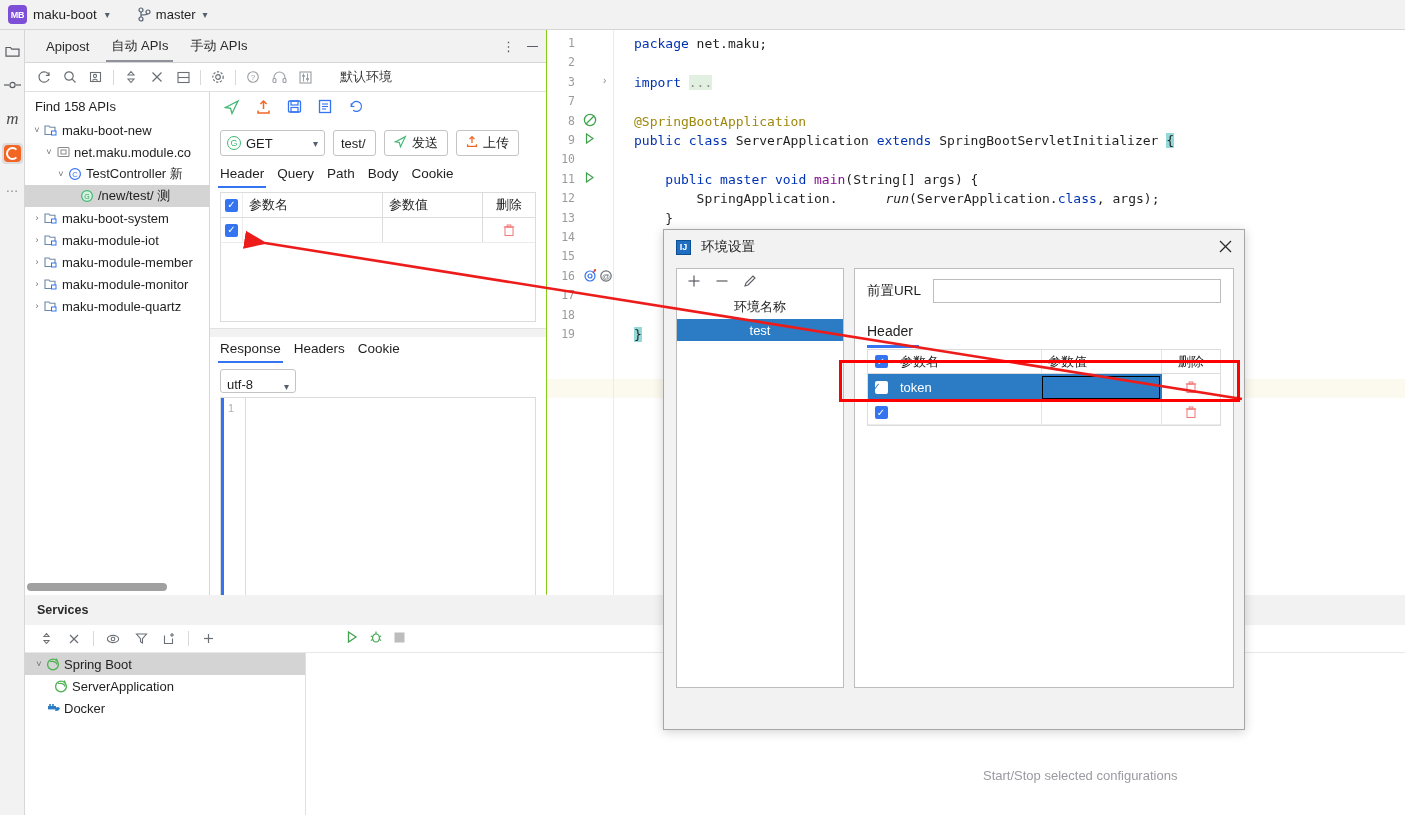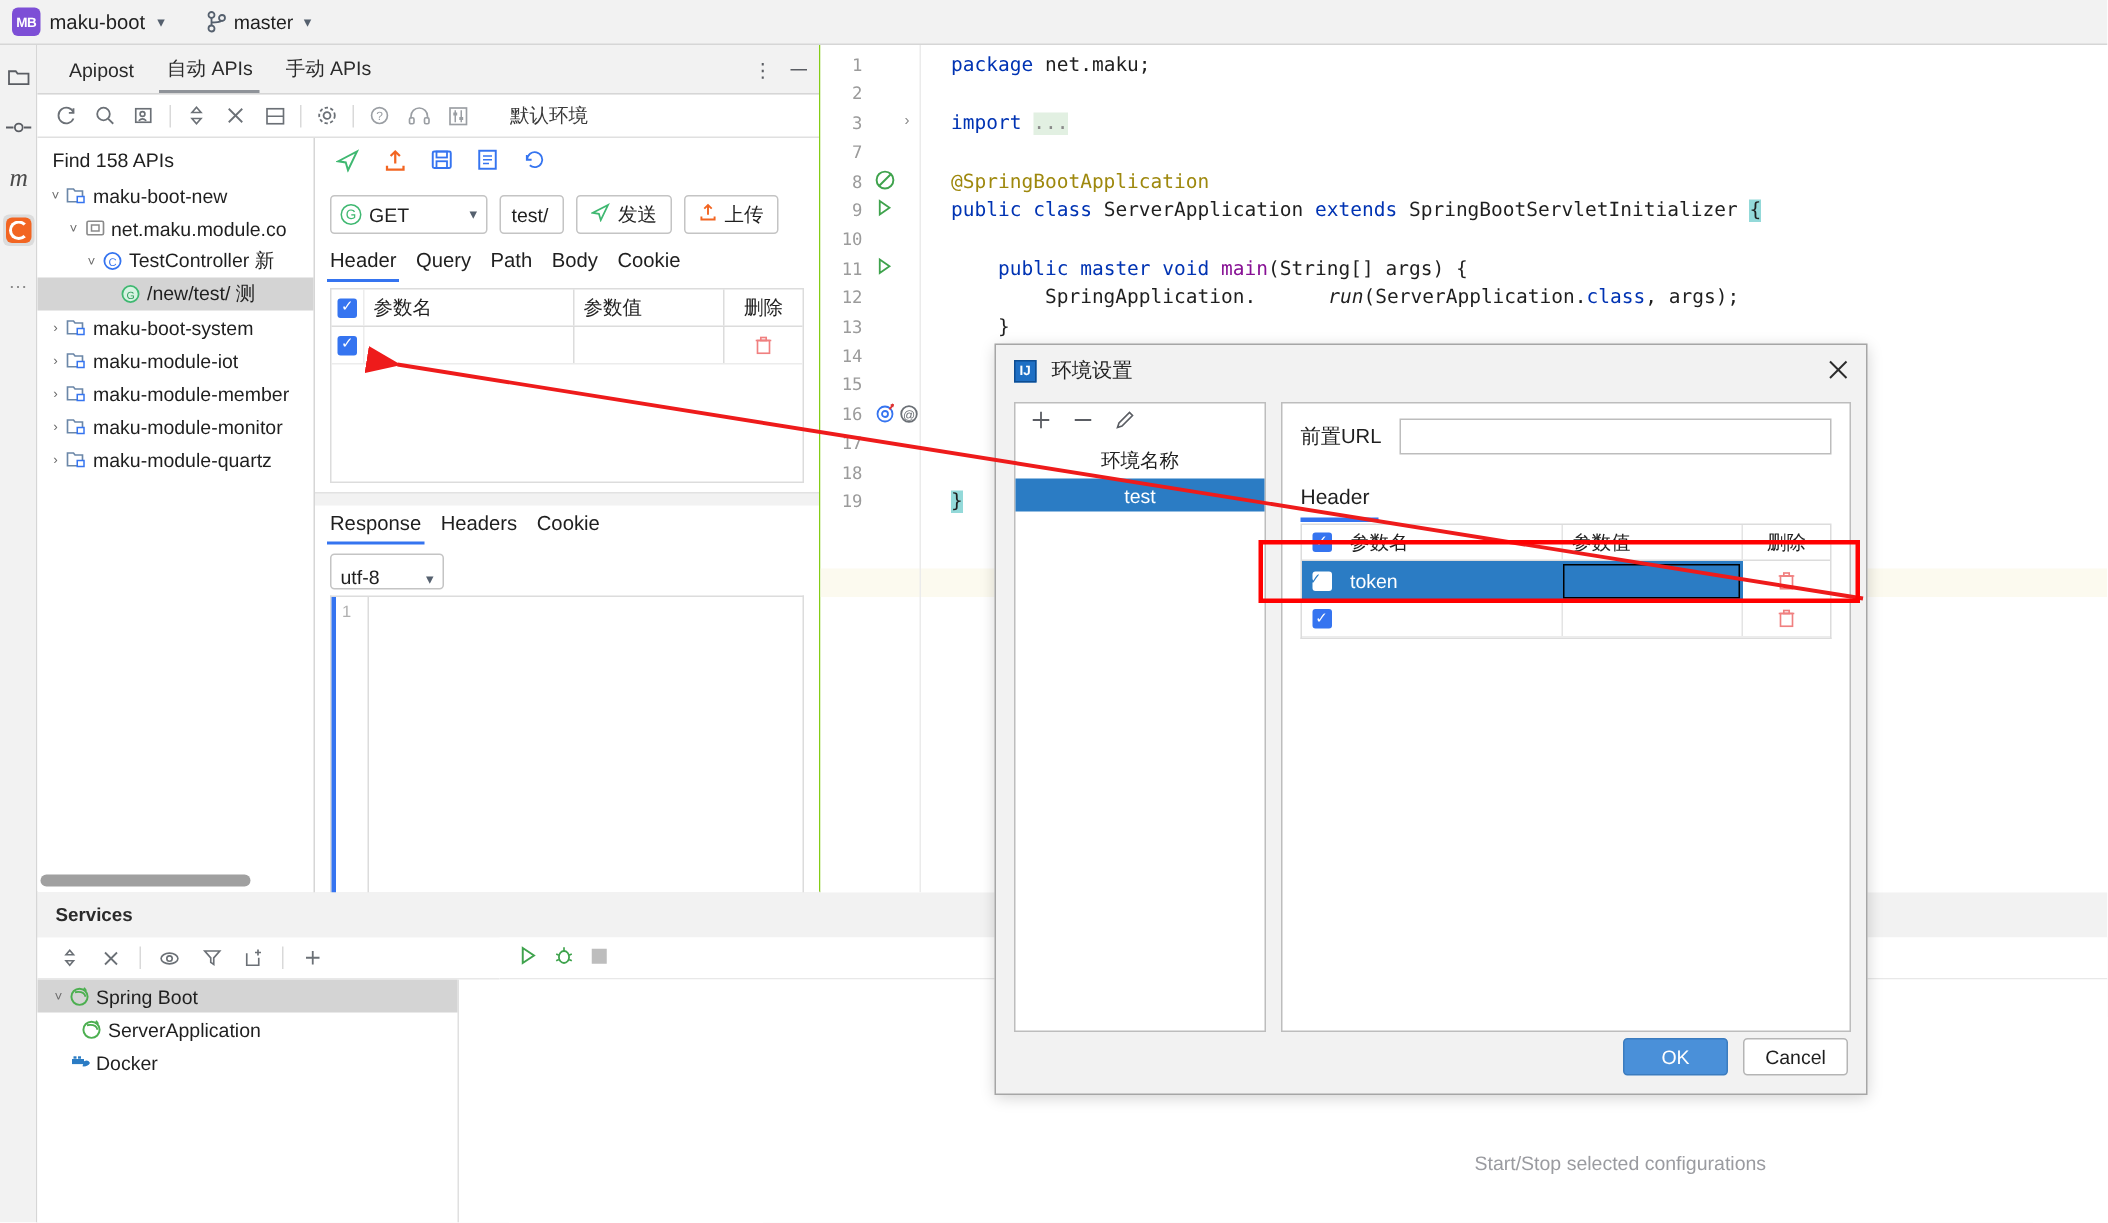--- a/index.html
+++ b/index.html
@@ -798,24 +798,20 @@
                   <rect x="2" y="3" width="8" height="8.5" fill="none" stroke="#f08080" stroke-width="1.1"></rect>
                   <line x1="0.8" y1="3" x2="11.2" y2="3" stroke="#f08080" stroke-width="1.1"></line>
                   <rect x="4.2" y="1" width="3.6" height="2" fill="none" stroke="#f08080" stroke-width="1.1"></rect>
                 </svg>
             </span>
           </div>
         </div>
       </div>
     </div>
 
-    <div class="dlg-buttons">
-      <div class="btn primary">OK</div>
-      <div class="btn">Cancel</div>
-    </div>
   </div>
 
   <svg class="anno-svg">
     <defs>
       <marker id="arrowhead" markerWidth="9" markerHeight="7" refX="1" refY="3.5" orient="auto">
         <polygon points="9 0, 0 3.5, 9 7" fill="#ee1b1b"></polygon>
       </marker>
     </defs>
     <line x1="1242" y1="399" x2="265" y2="243" stroke="#ee1b1b" stroke-width="2.6" marker-end="url(#arrowhead)"></line>
   </svg>

